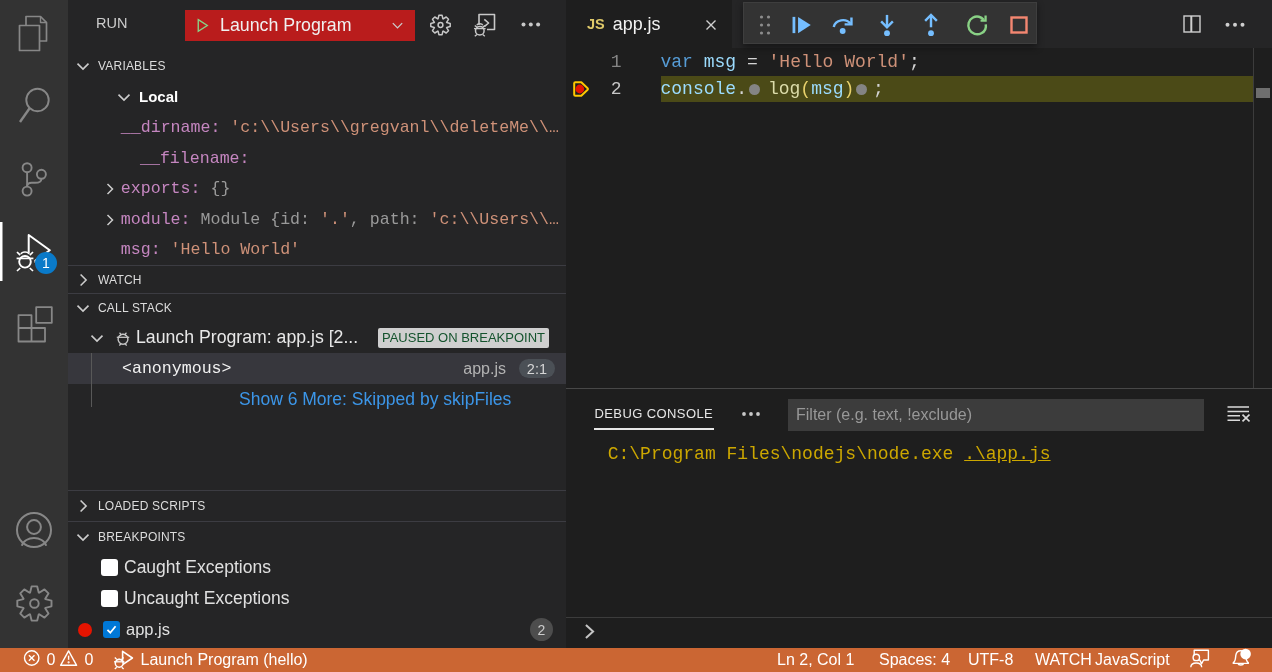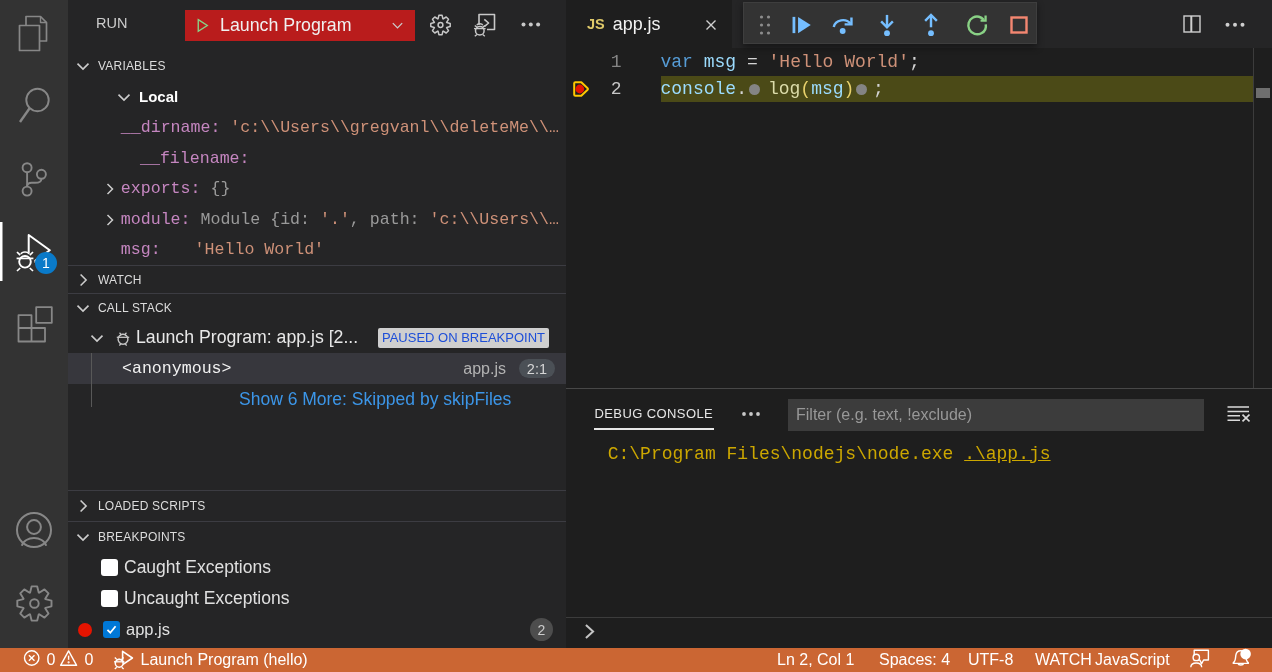--- a/index.html
+++ b/index.html
@@ -134,21 +134,21 @@
     <div class="trow mono16" style="top:173px;">
       <svg style="margin-left:33.5px;" width="16" height="16" viewBox="0 0 16 16" fill="none" stroke="#cccccc" stroke-width="1.5">
           <path d="M5.5 3 L10.5 8 L5.5 13"></path>
         </svg>
       <span style="margin-left:3.3px;" class="vname">exports:&nbsp;</span><span class="vgray">{}</span></div>
     <div class="trow mono16" style="top:204px;">
       <svg style="margin-left:33.5px;" width="16" height="16" viewBox="0 0 16 16" fill="none" stroke="#cccccc" stroke-width="1.5">
           <path d="M5.5 3 L10.5 8 L5.5 13"></path>
         </svg>
       <span style="margin-left:3.3px;" class="vname">module:&nbsp;</span><span class="vgray">Module {id: </span><span class="vstr">'.'</span><span class="vgray">, path: </span><span class="vstr">'c:\\Users\\…</span></div>
-    <div class="trow mono16" style="top:234px;gap:24px;"><span style="margin-left:52.8px;" class="vname">msg:&nbsp;</span><span class="vstr">'Hello World'</span></div>
+    <div class="trow mono16" style="top:234px;"><span style="margin-left:52.8px;" class="vname">msg:&nbsp;</span><span class="vstr">'Hello World'</span></div>
 
     <div class="sep" style="top:265px;"></div>
     <div class="shead" style="top:266px; height:27px;">
       <svg style="margin-left:6px;" width="18" height="18" viewBox="0 0 18 18" fill="none" stroke="#cccccc" stroke-width="1.6">
           <path d="M6.6 3.5 L12.1 9 L6.6 14.5"></path>
         </svg>
       <span style="margin-left:6px;">WATCH</span>
     </div>
 
     <div class="sep" style="top:293px;"></div>
@@ -162,21 +162,21 @@
       <svg style="margin-left:20px;" width="18" height="18" viewBox="0 0 18 18" fill="none" stroke="#cccccc" stroke-width="1.6">
           <path d="M3.5 6.6 L9 12.1 L14.5 6.6"></path>
         </svg>
       <svg style="margin-left:8px;" width="18" height="18" viewBox="0 0 18 18" fill="none" stroke="#c5c5c5" stroke-width="1.4">
         <circle cx="9" cy="10.3" r="4.9"></circle>
         <path d="M5.5 3.8 L7.6 5.9 M12.5 3.8 L10.4 5.9 M5.3 16.5 L7.4 14.6 M12.7 16.5 L10.6 14.6" stroke-width="1.3"></path>
         <path d="M5.9 6.8 C6.6 4.5 11.4 4.5 12.1 6.8" stroke-width="1.3"></path>
         <path d="M2.8 8.3 H15.2" stroke-width="1.3"></path>
       </svg>
       <span style="margin-left:4px; font-size:17.7px; color:#e8e8e8;">Launch Program: app.js [2...</span>
-      <span style="position:absolute; right:17px; background:#cfcfcf; color:#1d4ed8; font-size:13px; padding:2.5px 4px; border-radius:2px;">PAUSED ON BREAKPOINT</span>
+      <span style="position:absolute; right:17px; background:#cfcfcf; color:#14532d; font-size:13px; padding:2.5px 4px; border-radius:2px;">PAUSED ON BREAKPOINT</span>
     </div>
     <div class="trow" style="top:353px; background:#37373d;">
       <span class="mono16" style="margin-left:54px; color:#f2f2f2;">&lt;anonymous&gt;</span>
       <span style="position:absolute; right:60px; font-size:16px; color:#b3b3b3;">app.js</span>
       <span style="position:absolute; right:11px; background:#4b5056; color:#d6d6d6; font-size:14.5px; padding:1.5px 8px; border-radius:11px;">2:1</span>
     </div>
     <div class="abs" style="left:22.5px; top:353px; width:1px; height:54px; background:#585858;"></div>
     <div class="trow" style="top:384px;padding-left:32px;">
       <span style="margin-left:139px; font-size:17.5px; color:#3c96e8;">Show 6 More: Skipped by skipFiles</span>
     </div>

